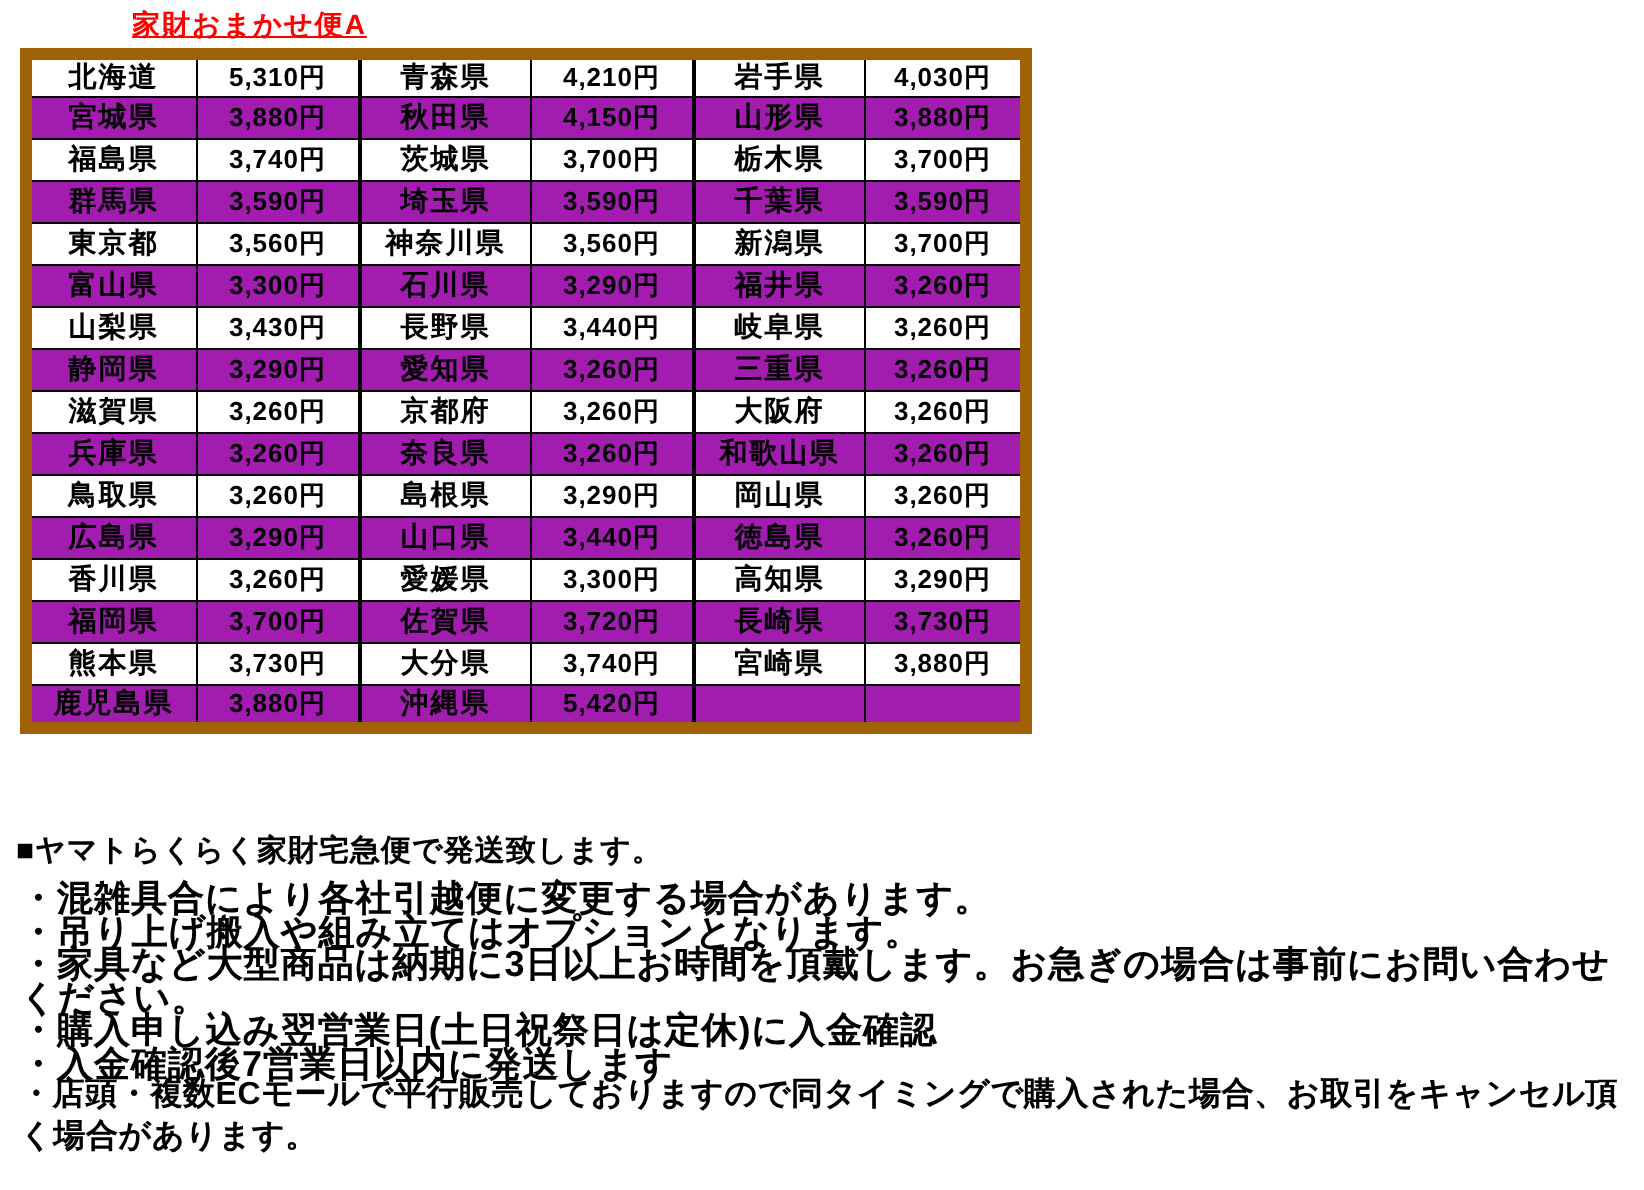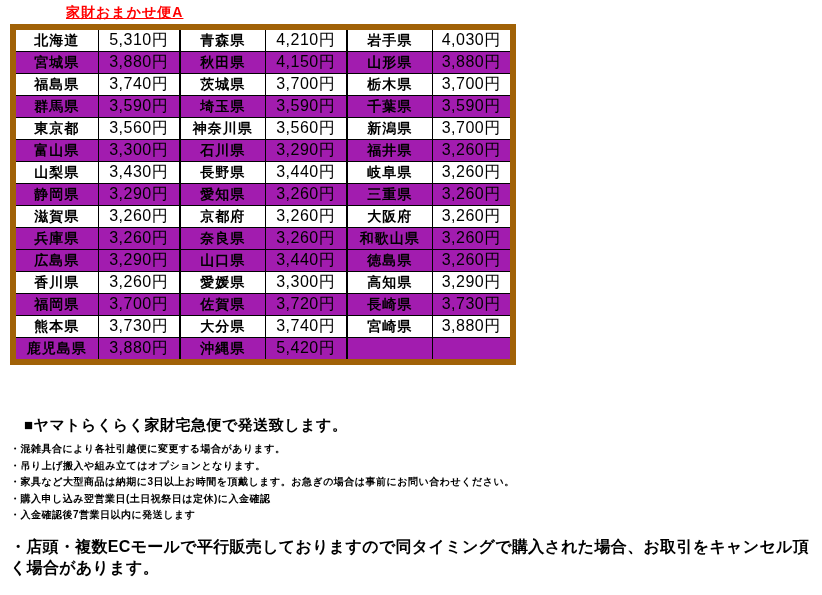--- a/index.html
+++ b/index.html
@@ -30,34 +30,34 @@
   }
   table.fees td {
     border: 1px solid #000000;
     height: 21px;
     text-align: center;
     vertical-align: middle;
     overflow: hidden;
     white-space: nowrap;
   }
   table.fees td.pref  { font-size: 14px; font-weight: bold; letter-spacing: 1px; }
-  table.fees td.price { font-size: 16px; font-weight: normal; letter-spacing: 0.5px; }
+  table.fees td.price { font-size: 13px; font-weight: bold; letter-spacing: 0.5px; }
   table.fees td.pair-sep { border-left-width: 2px; }
   table.fees tr.shade td { background: #a21caf; }
   .notes-heading {
     position: absolute;
-    left: 24px; top: 416px;
+    left: 8px; top: 416px;
     font-size: 15px;
     font-weight: bold;
     letter-spacing: 0.5px;
   }
   .notes-list {
     position: absolute;
     left: 10px; top: 441px;
-    font-size: 10px;
+    font-size: 18px;
     font-weight: bold;
     line-height: 16.5px;
     letter-spacing: 0.5px;
   }
   .notes-small {
     position: absolute;
     left: 10px; top: 537px;
     font-size: 16px;
     font-weight: bold;
     letter-spacing: 0.3px;
@@ -151,20 +151,28 @@
         <td class="price">3,260円</td>
       </tr>
       <tr class="shade">
         <td class="pref">兵庫県</td>
         <td class="price">3,260円</td>
         <td class="pref pair-sep">奈良県</td>
         <td class="price">3,260円</td>
         <td class="pref pair-sep">和歌山県</td>
         <td class="price">3,260円</td>
       </tr>
+      <tr>
+        <td class="pref">鳥取県</td>
+        <td class="price">3,260円</td>
+        <td class="pref pair-sep">島根県</td>
+        <td class="price">3,290円</td>
+        <td class="pref pair-sep">岡山県</td>
+        <td class="price">3,260円</td>
+      </tr>
       <tr class="shade">
         <td class="pref">広島県</td>
         <td class="price">3,290円</td>
         <td class="pref pair-sep">山口県</td>
         <td class="price">3,440円</td>
         <td class="pref pair-sep">徳島県</td>
         <td class="price">3,260円</td>
       </tr>
       <tr>
         <td class="pref">香川県</td>

